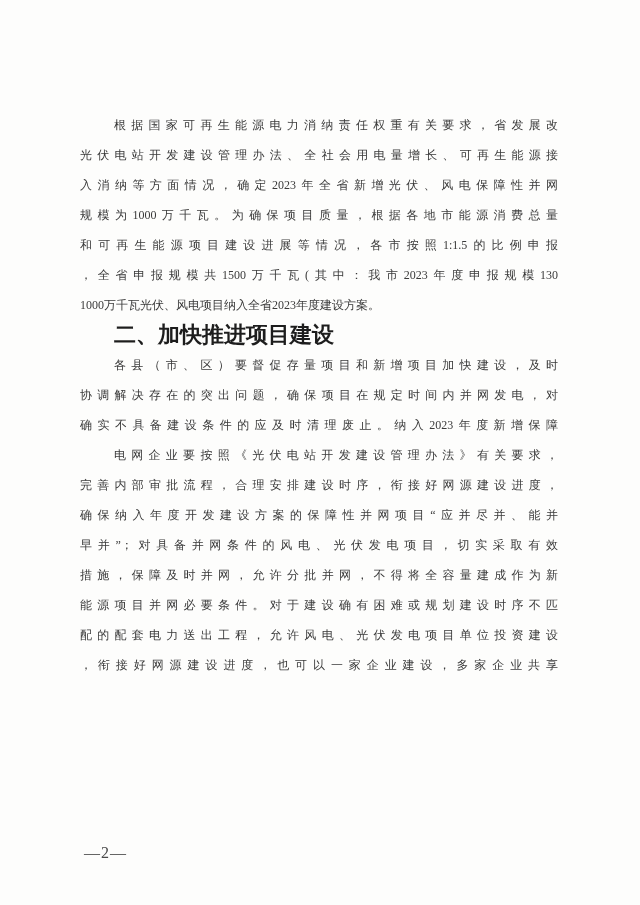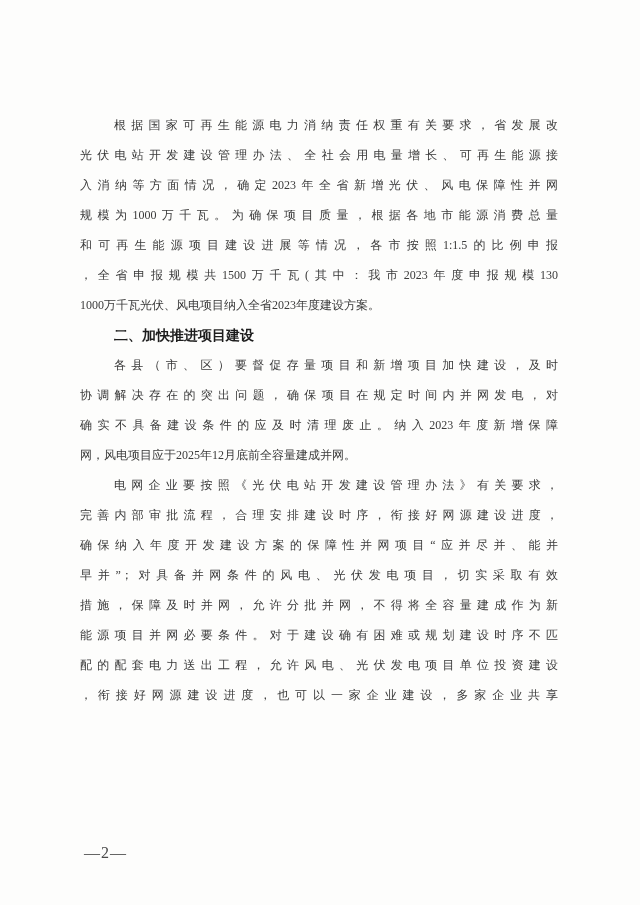--- a/index.html
+++ b/index.html
@@ -38,21 +38,21 @@
   .line.indent {
     padding-left: 34px;
   }
   .line .bold {
     font-weight: 700;
     color: #222222;
   }
   .line.heading {
     font-family: "Liberation Sans", "DejaVu Sans", sans-serif;
     font-weight: 700;
-    font-size: 14px;
+    font-size: 22px;
     color: #1d1d1d;
     padding-left: 34px;
   }
   .pagenum {
     position: absolute;
     left: 84px;
     top: 845px;
     font-size: 16px;
     line-height: 1;
     color: #4a4a4a;
@@ -69,21 +69,20 @@
       <div class="line fill"><span>光伏电站开发建设管理办法、全社会用电量增长、可再生能源接</span></div>
       <div class="line fill"><span>入消纳等方面情况，确定2023年全省新增光伏、风电保障性并网</span></div>
       <div class="line fill"><span>规模为1000万千瓦。为确保项目质量，根据各地市能源消费总量</span></div>
       <div class="line fill"><span>和可再生能源项目建设进展等情况，各市按照1:1.5的比例申报</span></div>
       <div class="line fill"><span>，全省申报规模共1500万千瓦(其中：我市2023年度申报规模130</span></div>
       <div class="line"><span>1000万千瓦光伏、风电项目纳入全省2023年度建设方案。</span></div>
       <div class="line heading">二、加快推进项目建设</div>
       <div class="line fill indent"><span>各县（市、区）要督促存量项目和新增项目加快建设，及时</span></div>
       <div class="line fill"><span>协调解决存在的突出问题，确保项目在规定时间内并网发电，对</span></div>
       <div class="line fill"><span>确实不具备建设条件的应及时清理废止。纳入2023年度新增保障</span></div>
-      <div class="line"><span>网，风电项目应于2025年12月底前全容量建成并网。</span></div>
       <div class="line fill indent"><span>电网企业要按照《光伏电站开发建设管理办法》有关要求，</span></div>
       <div class="line fill"><span>完善内部审批流程，合理安排建设时序，衔接好网源建设进度，</span></div>
       <div class="line fill"><span>确保纳入年度开发建设方案的保障性并网项目“应并尽并、能并</span></div>
       <div class="line fill"><span>早并”；对具备并网条件的风电、光伏发电项目，切实采取有效</span></div>
       <div class="line fill"><span>措施，保障及时并网，允许分批并网，不得将全容量建成作为新</span></div>
       <div class="line fill"><span>能源项目并网必要条件。对于建设确有困难或规划建设时序不匹</span></div>
       <div class="line fill"><span>配的配套电力送出工程，允许风电、光伏发电项目单位投资建设</span></div>
       <div class="line fill"><span>，衔接好网源建设进度，也可以一家企业建设，多家企业共享</span></div>
     </div>
   <div class="pagenum">—2—</div>

